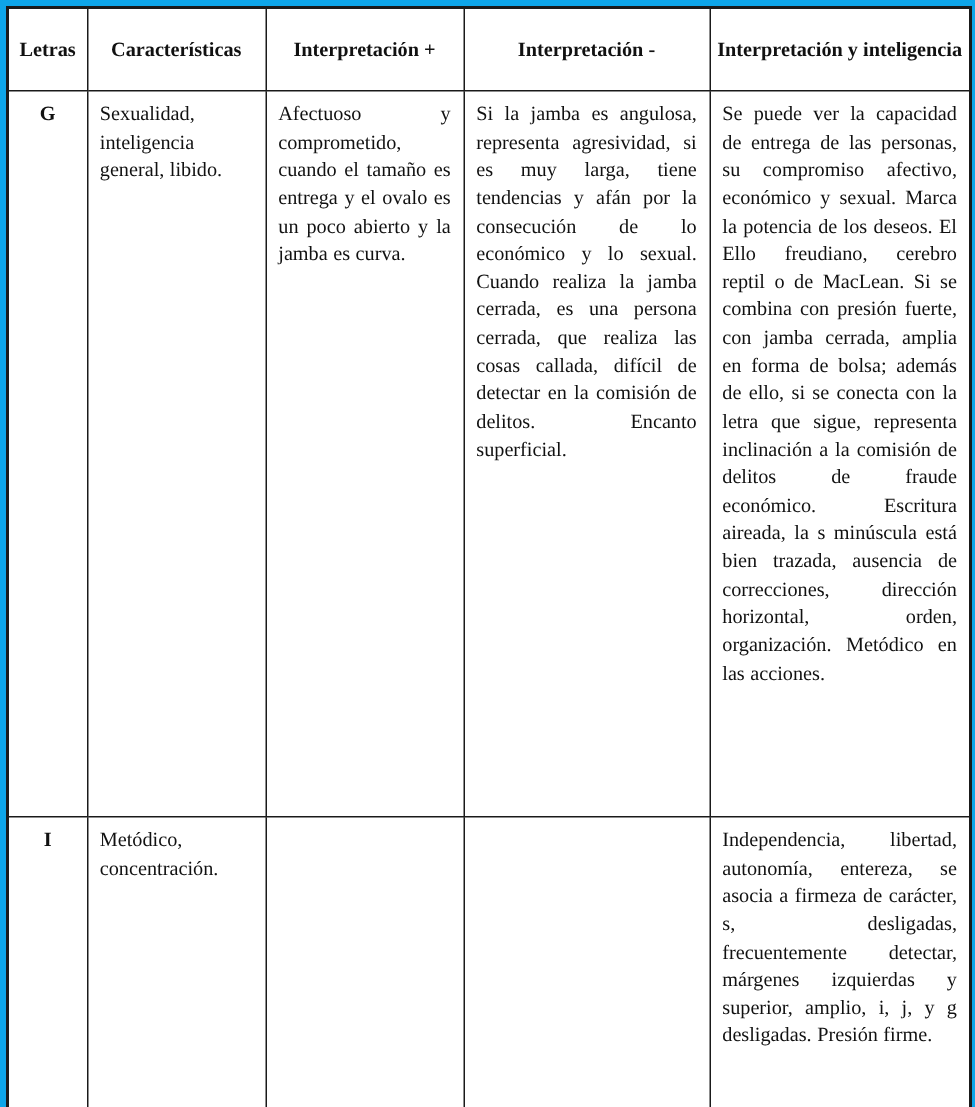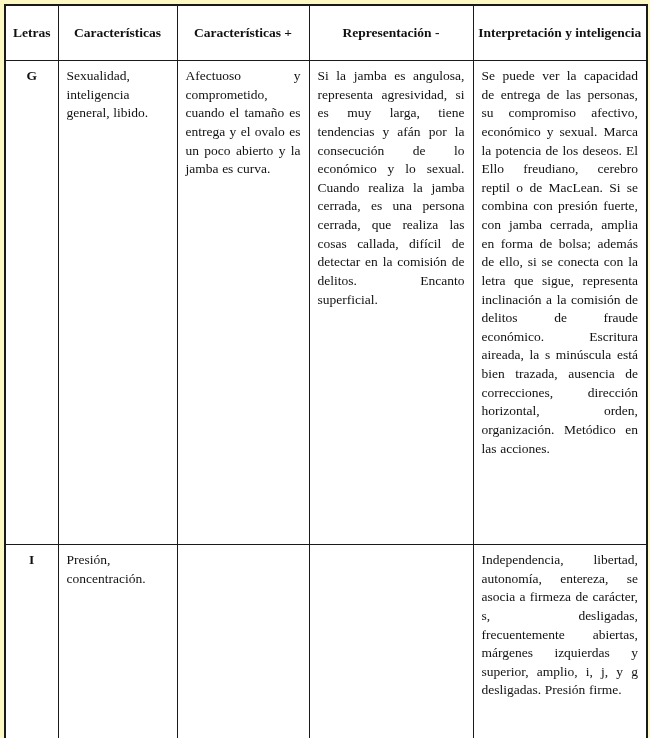--- a/index.html
+++ b/index.html
@@ -12,21 +12,21 @@
     height: 738px;
     font-family: "Liberation Serif", "DejaVu Serif", serif;
     color: #111111;
     overflow: hidden;
   }
   .page {
     box-sizing: border-box;
     width: 650px;
     height: 738px;
     padding: 4px;
-    background: #fef9c3;
+    background: #0ea5e9;
   }
   table.gtable {
     border-collapse: collapse;
     table-layout: fixed;
     width: 642px;
     height: 730px;
     border: 2px solid #1a1a1a;
     background: #ffffff;
   }
   table.gtable th,
@@ -70,35 +70,35 @@
       <col style="width:53px">
       <col style="width:119px">
       <col style="width:132px">
       <col style="width:164px">
       <col style="width:174px">
     </colgroup>
     <thead>
       <tr>
         <th>Letras</th>
         <th>Características</th>
-        <th>Características +</th>
-        <th>Representación -</th>
+        <th>Interpretación +</th>
+        <th>Interpretación -</th>
         <th>Interpretación y inteligencia</th>
       </tr>
     </thead>
     <tbody>
       <tr class="row-g">
         <td class="letra">G</td>
         <td class="bodytext">Sexualidad, inteligencia general, libido.</td>
         <td class="bodytext">Afectuoso y comprometido, cuando el tamaño es entrega y el ovalo es un poco abierto y la jamba es curva.</td>
         <td class="bodytext">Si la jamba es angulosa, representa agresividad, si es muy larga, tiene tendencias y afán por la consecución de lo económico y lo sexual. Cuando realiza la jamba cerrada, es una persona cerrada, que realiza las cosas callada, difícil de detectar en la comisión de delitos. Encanto superficial.</td>
         <td class="bodytext">Se puede ver la capacidad de entrega de las personas, su compromiso afectivo, económico y sexual. Marca la potencia de los deseos. El Ello freudiano, cerebro reptil o de MacLean. Si se combina con presión fuerte, con jamba cerrada, amplia en forma de bolsa; además de ello, si se conecta con la letra que sigue, representa inclinación a la comisión de delitos de fraude económico. Escritura aireada, la s minúscula está bien trazada, ausencia de correcciones, dirección horizontal, orden, organización. Metódico en las acciones.</td>
       </tr>
       <tr class="row-i">
         <td class="letra">I</td>
-        <td class="bodytext">Presión, concentración.</td>
+        <td class="bodytext">Metódico, concentración.</td>
         <td class="bodytext"></td>
         <td class="bodytext"></td>
-        <td class="bodytext">Independencia, libertad, autonomía, entereza, se asocia a firmeza de carácter, s, desligadas, frecuentemente abiertas, márgenes izquierdas y superior, amplio, i, j, y g desligadas. Presión firme.</td>
+        <td class="bodytext">Independencia, libertad, autonomía, entereza, se asocia a firmeza de carácter, s, desligadas, frecuentemente detectar, márgenes izquierdas y superior, amplio, i, j, y g desligadas. Presión firme.</td>
       </tr>
     </tbody>
   </table>
 </div>
 
 </body></html>

